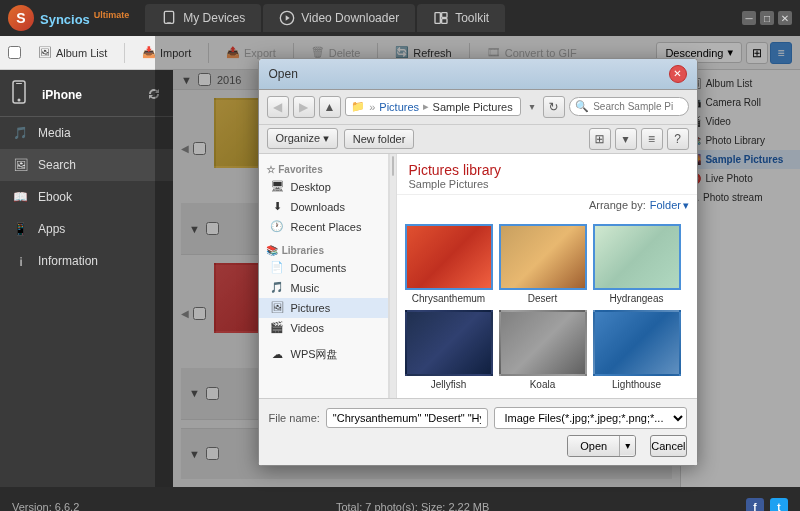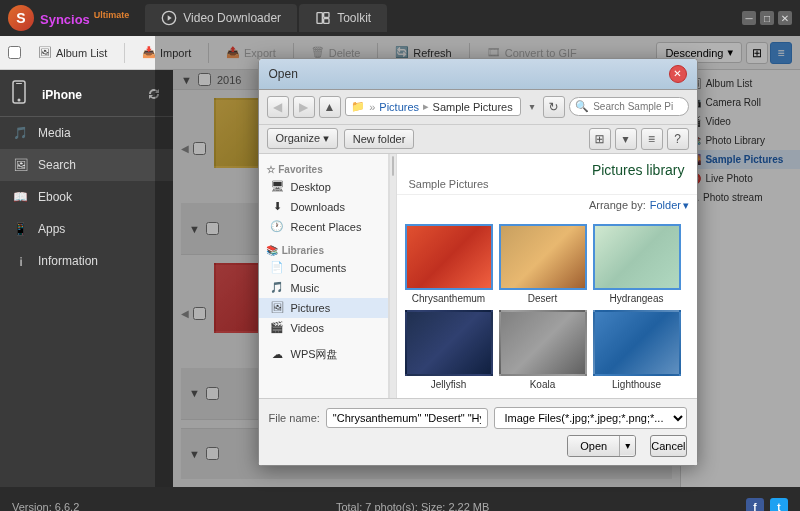--- a/index.html
+++ b/index.html
@@ -2,21 +2,21 @@
 <html><head>
   <meta charset="utf-8">
   <style>
     * { box-sizing: border-box; margin: 0; padding: 0; }
     body { font-family: 'Segoe UI', Arial, sans-serif; font-size: 12px; background: #2b2b2b; width: 800px; height: 511px; overflow: hidden; position: relative; }
 
     
     .top-bar { display: flex; align-items: center; background: #2b2b2b; height: 36px; padding: 0 8px; gap: 4px; }
     .logo { display: flex; align-items: center; gap: 6px; color: #fff; font-size: 14px; font-weight: bold; margin-right: 12px; }
     .logo-circle { width: 26px; height: 26px; border-radius: 50%; background: linear-gradient(135deg, #e06c2b, #c0392b); display: flex; align-items: center; justify-content: center; color: white; font-size: 14px; font-weight: bold; }
-    .logo-text { color: #d946ef; font-size: 13px; font-weight: bold; }
+    .logo-text { color: #7dd3fc; font-size: 13px; font-weight: bold; }
     .logo-ultimate { color: #e08030; font-size: 9px; }
     .nav-tabs { display: flex; gap: 2px; }
     .nav-tab { display: flex; align-items: center; gap: 6px; padding: 6px 16px; color: #ccc; background: #3a3a3a; border-radius: 4px 4px 0 0; cursor: pointer; font-size: 12px; }
     .nav-tab svg { width: 16px; height: 16px; fill: #aaa; }
     .window-controls { margin-left: auto; display: flex; gap: 4px; }
     .win-btn { width: 14px; height: 14px; border-radius: 2px; background: #666; display: flex; align-items: center; justify-content: center; color: #ddd; font-size: 10px; cursor: pointer; }
 
     
     .toolbar { display: flex; align-items: center; background: #f0f0f0; border-bottom: 1px solid #d0d0d0; height: 34px; padding: 0 8px; gap: 4px; }
     .toolbar-btn { display: flex; align-items: center; gap: 4px; padding: 3px 8px; border: 1px solid transparent; border-radius: 3px; cursor: pointer; color: #333; font-size: 11px; }
@@ -71,21 +71,21 @@
     .dialog-tb-btn { padding: 3px 8px; background: linear-gradient(180deg, #f8f8f8, #e0e0e0); border: 1px solid #aaa; border-radius: 3px; font-size: 11px; cursor: pointer; color: #333; }
     .dialog-body { display: flex; flex: 1; min-height: 0; }
     .dialog-sidebar { width: 130px; background: #f8f8f8; border-right: 1px solid #ddd; padding: 8px 0; overflow-y: auto; }
     .ds-section { margin-bottom: 6px; }
     .ds-header { padding: 2px 8px; font-size: 10px; color: #888; font-weight: bold; }
     .ds-item { display: flex; align-items: center; gap: 6px; padding: 3px 12px; cursor: pointer; font-size: 11px; color: #333; }
     .ds-item.selected { background: #dce8f7; }
     .ds-icon { width: 14px; height: 14px; display: flex; align-items: center; justify-content: center; }
     .dialog-content { flex: 1; background: #fff; display: flex; flex-direction: column; }
     .dialog-header-bar { padding: 8px 12px 4px; border-bottom: 1px solid #eee; }
-    .dialog-lib-title { font-size: 14px; color: #14532d; font-weight: normal; text-align: right; }
+    .dialog-lib-title { font-size: 14px; color: #b91c1c; font-weight: normal; }
     .dialog-lib-sub { font-size: 11px; color: #666; }
     .arrange-row { display: flex; align-items: center; justify-content: flex-end; padding: 4px 8px; font-size: 11px; color: #555; gap: 4px; }
     .arrange-dropdown { display: flex; align-items: center; gap: 2px; color: #2060b0; cursor: pointer; }
     .dialog-photos { display: flex; flex-wrap: wrap; gap: 6px; padding: 8px; overflow-y: auto; flex: 1; }
     .dialog-photo { width: 88px; display: flex; flex-direction: column; align-items: center; gap: 3px; cursor: pointer; }
     .dialog-photo-thumb { width: 88px; height: 66px; background: #ddd; overflow: hidden; border: 2px solid transparent; }
     .dialog-photo-thumb.selected { border-color: #4a90d9; }
     .dialog-photo-label { font-size: 10px; color: #333; text-align: center; }
     .dialog-footer { padding: 8px 10px; background: #f0f0f0; border-top: 1px solid #ccc; display: flex; flex-direction: column; gap: 6px; }
     .footer-row { display: flex; align-items: center; gap: 6px; }
@@ -122,20 +122,27 @@
   <div class="logo">
     <div class="logo-circle">S</div>
     <div>
       <span class="logo-text">Syncios</span>
       <sup class="logo-ultimate">Ultimate</sup>
     </div>
   </div>
   <div class="nav-tabs">
     <div class="nav-tab">
       <svg viewBox="0 0 24 24">
+          <rect x="5" y="2" width="14" height="18" rx="2" fill="none" stroke="currentColor" stroke-width="2"></rect>
+          <rect x="9" y="18" width="6" height="2" rx="1"></rect>
+        </svg>
+      <span>My Devices</span>
+    </div>
+    <div class="nav-tab">
+      <svg viewBox="0 0 24 24">
           <circle cx="12" cy="12" r="10" fill="none" stroke="currentColor" stroke-width="2"></circle>
           <polygon points="10,8 16,12 10,16" fill="currentColor"></polygon>
         </svg>
       <span>Video Downloader</span>
     </div>
     <div class="nav-tab">
       <svg viewBox="0 0 24 24">
           <rect x="3" y="4" width="8" height="16" rx="1" fill="none" stroke="currentColor" stroke-width="2"></rect>
           <rect x="13" y="4" width="8" height="7" rx="1" fill="none" stroke="currentColor" stroke-width="2"></rect>
           <rect x="13" y="13" width="8" height="7" rx="1" fill="none" stroke="currentColor" stroke-width="2"></rect>

